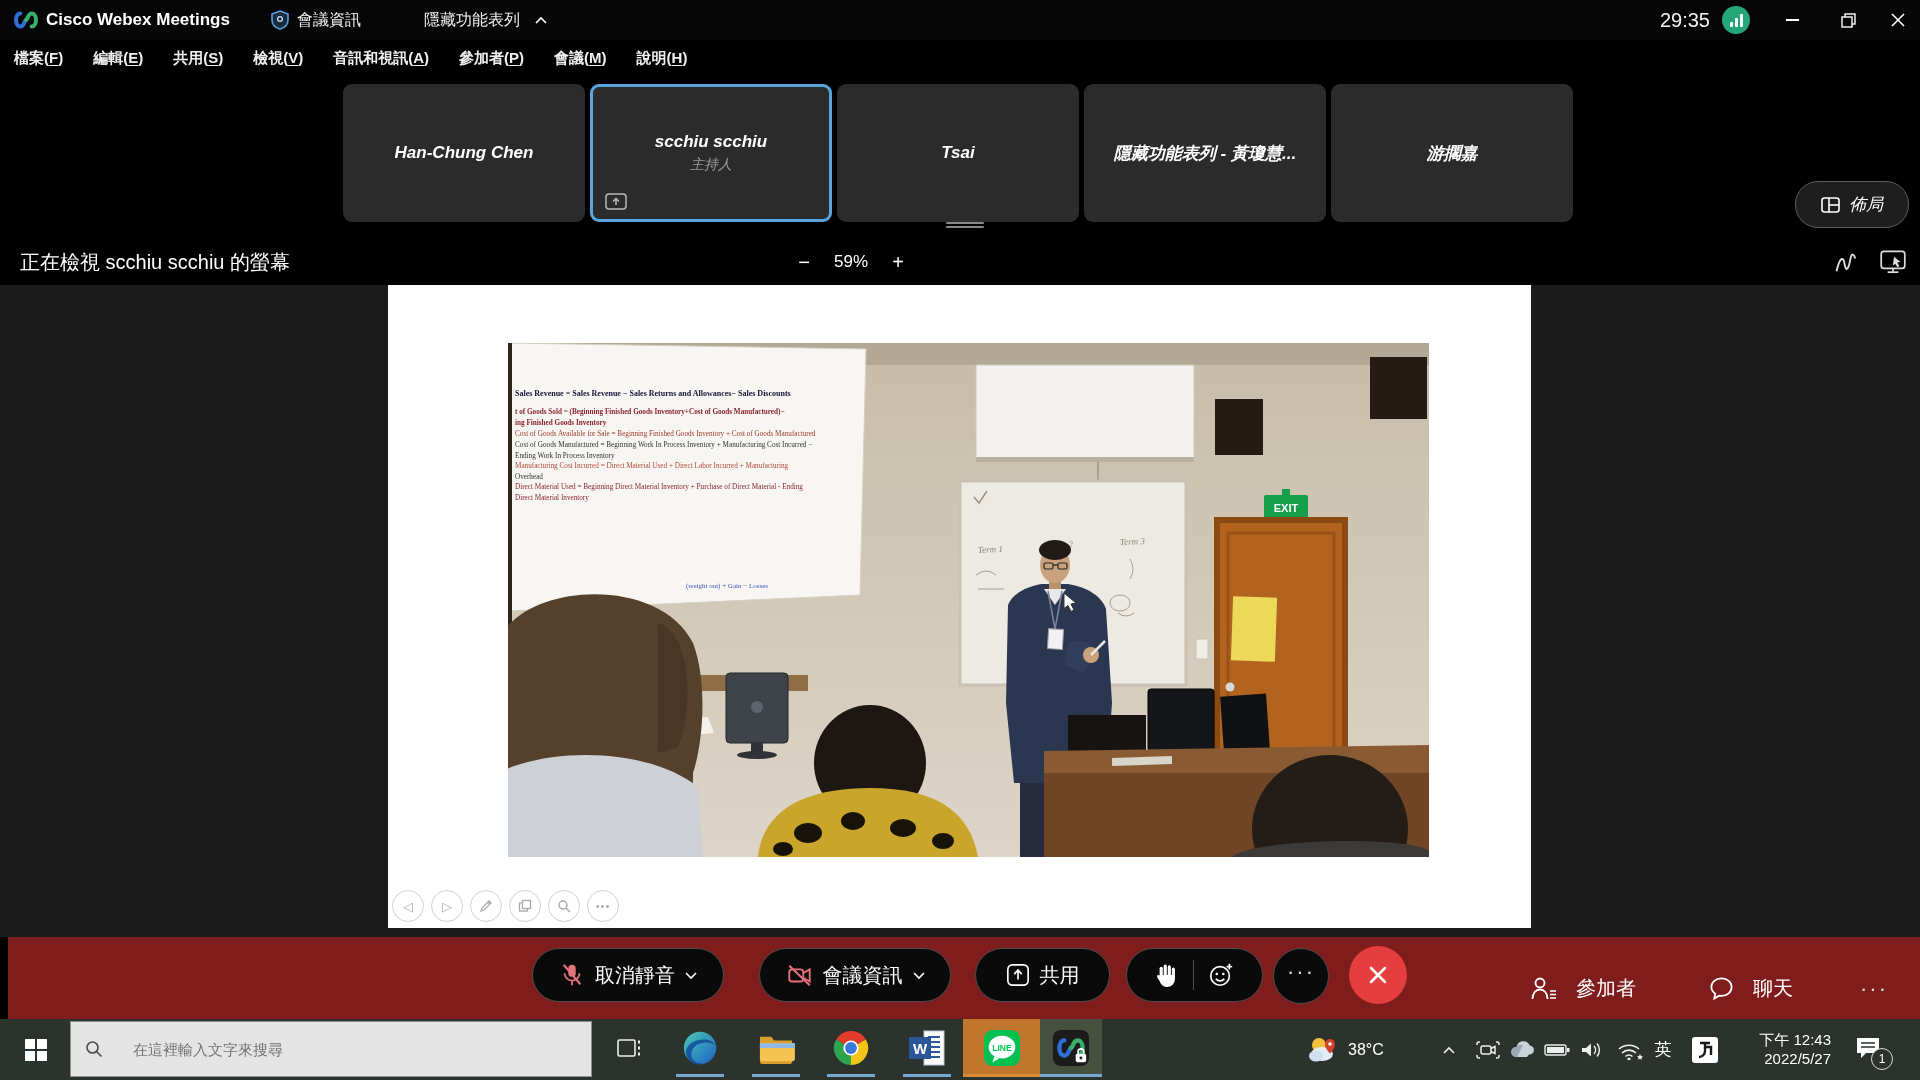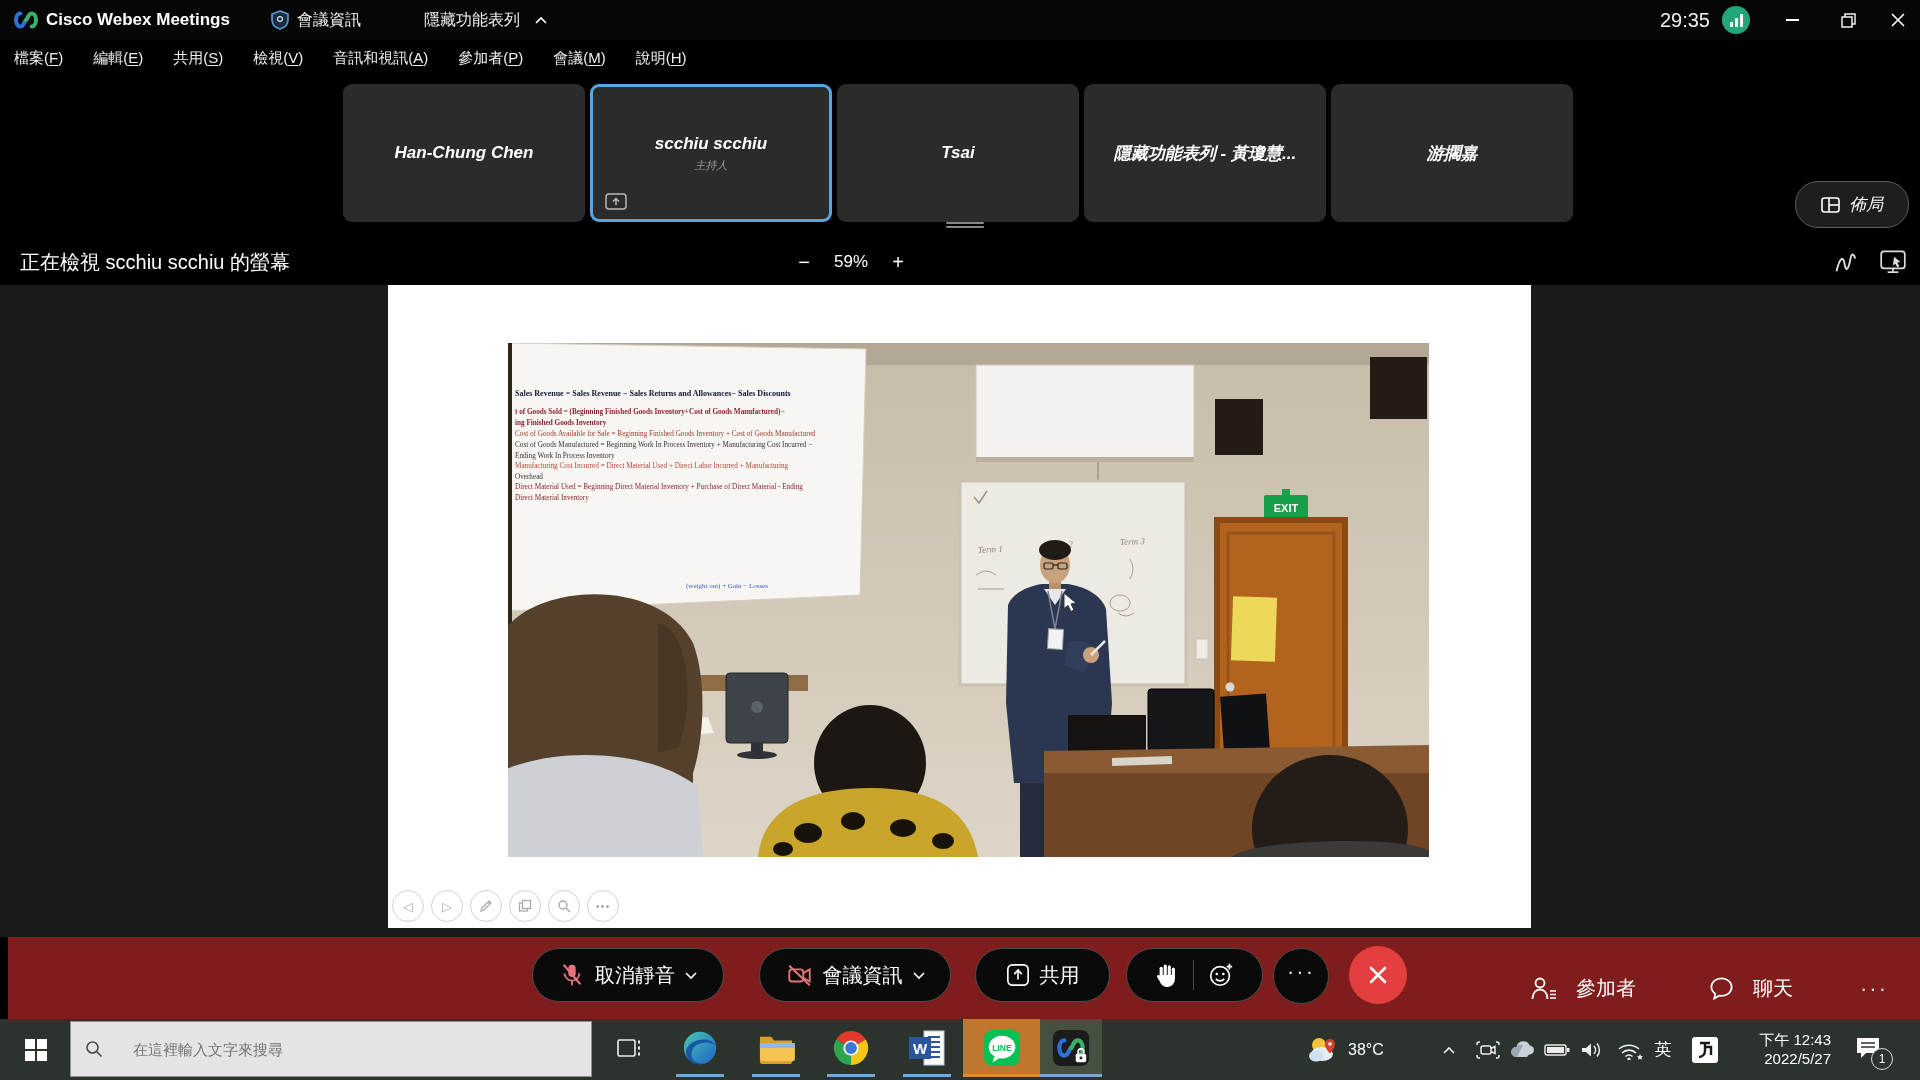--- a/index.html
+++ b/index.html
@@ -11,28 +11,28 @@
   
   .titlebar{left:0;top:0;width:1920px;height:40px;background:#060606;color:#fff;}
   .app-title{left:46px;top:0;height:40px;line-height:40px;font-size:17px;font-weight:700;}
   .tb-item{top:0;height:40px;line-height:40px;font-size:16px;color:#f2f2f2;}
   .timer{left:1648px;width:62px;text-align:right;font-size:20px;}
   .conn{left:1722px;top:6px;width:28px;height:28px;border-radius:50%;display:flex;align-items:flex-end;justify-content:center;gap:2px;padding-bottom:7px;box-sizing:border-box;}
   .conn i{display:block;width:3px;background:#fff;border-radius:1px;}
   .winbtn{top:0;width:44px;height:40px;display:flex;align-items:center;justify-content:center;cursor:default;}
 
   
-  .menubar{left:0;top:40px;width:1920px;height:36px;display:flex;align-items:center;gap:30px;padding-left:14px;box-sizing:border-box;color:#f0f0f0;font-size:15px;background:#000;}
+  .menubar{left:0;top:40px;width:1920px;height:36px;display:flex;align-items:center;gap:30px;padding-left:14px;box-sizing:border-box;color:#f0f0f0;font-size:15px;background:#000;font-weight:bold;}
   .menu-item{white-space:nowrap;}
 
   
   .strip{left:0;top:76px;width:1920px;height:163px;background:#000;font-style:italic;}
   .tile{top:8px;height:138px;width:242px;background:#2b2b2b;border-radius:9px;box-sizing:border-box;display:flex;flex-direction:column;align-items:center;justify-content:center;color:#fff;}
   .tile .pname{font-size:17px;font-weight:600;max-width:228px;white-space:nowrap;overflow:hidden;}
-  .tile .prole{font-size:11px;color:#9b9b9b;margin-top:4px;}
+  .tile .prole{font-size:14px;color:#9b9b9b;margin-top:4px;}
   .tile.active{border:3px solid #58a6dd;}
   .share-ind{position:absolute;left:12px;bottom:9px;width:22px;height:17px;}
   .handle{left:946px;top:146px;width:38px;height:8px;}
   .handle i{display:block;height:2px;background:#888;margin-bottom:2px;border-radius:1px;}
   .layout-btn{left:1795px;top:105px;width:112px;height:45px;border:1px solid #5c5c5c;border-radius:23px;background:#1e1e1e;color:#fff;display:flex;align-items:center;justify-content:center;gap:9px;font-size:17px;}
 
   
   .statusbar{left:0;top:239px;width:1920px;height:46px;background:#000;color:#fff;}
   .view-text{left:20px;top:0;height:46px;line-height:46px;font-size:20px;}
   .zoomgrp{left:792px;top:0;height:46px;display:flex;align-items:center;gap:18px;font-size:17px;}

